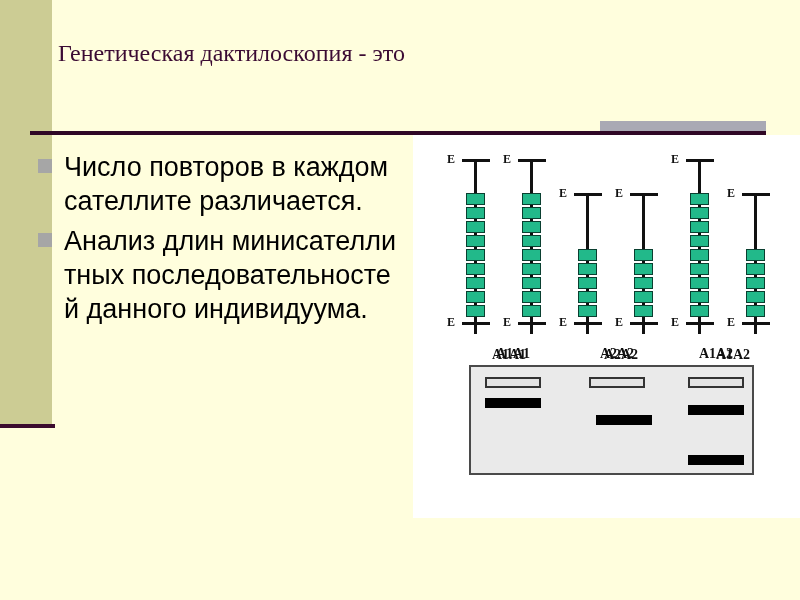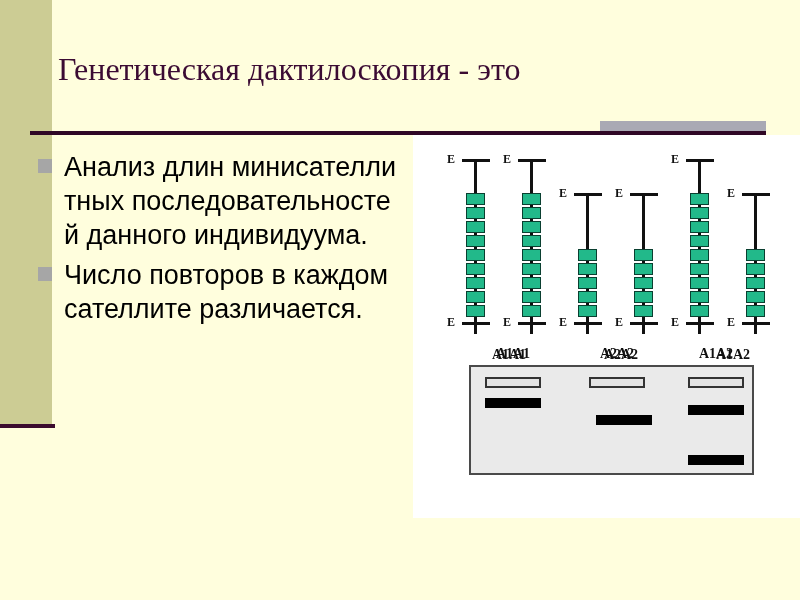--- a/index.html
+++ b/index.html
@@ -37,24 +37,24 @@
     top: 424px;
     width: 55px;
     height: 4px;
     background: #3b0b2e;
   }
 
   
   .title {
     position: absolute;
     left: 58px;
-    top: 48px;
+    top: 32px;
     width: 720px;
     font-family: "Liberation Serif", serif;
-    font-size: 32px;
+    font-size: 24px;
     line-height: 42px;
     color: #3b0b33;
     letter-spacing: 0px;
     white-space: nowrap;
   }
 
   
   .title-tab {
     position: absolute;
     left: 600px;
@@ -219,25 +219,25 @@
   <div class="side-band"></div>
   <div class="side-band-rule"></div>
 
   <div class="title">Генетическая дактилоскопия - это</div>
   <div class="title-tab"></div>
   <div class="title-rule"></div>
 
   <div class="bullets">
     <div class="bullet-row">
       <span class="bullet-marker"></span>
-      <span class="bullet-text">Анализ длин минисателлитных последовательностей данного индивидуума.</span>
+      <span class="bullet-text">Число повторов в каждом сателлите различается.</span>
     </div>
     <div class="bullet-row">
       <span class="bullet-marker"></span>
-      <span class="bullet-text">Число повторов в каждом сателлите различается.</span>
+      <span class="bullet-text">Анализ длин минисателлитных последовательностей данного индивидуума.</span>
     </div>
   </div>
 
   <div class="figure-panel">
 
     <div class="chromo-area">
 
       <div class="chromo-group" style="left:40px; top:18px; width:112px; height:185px;">
 
         <div class="chromo" style="left:0px; top:0px; height:185px;">

